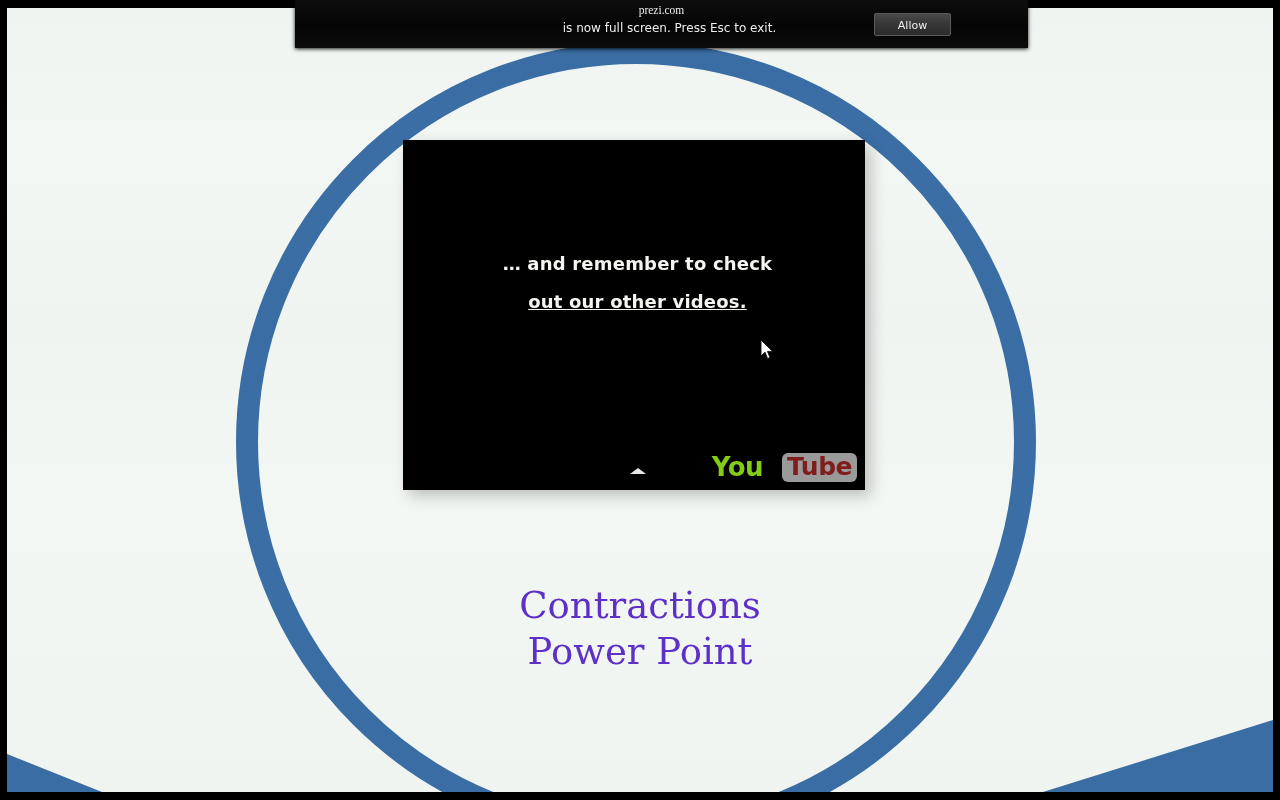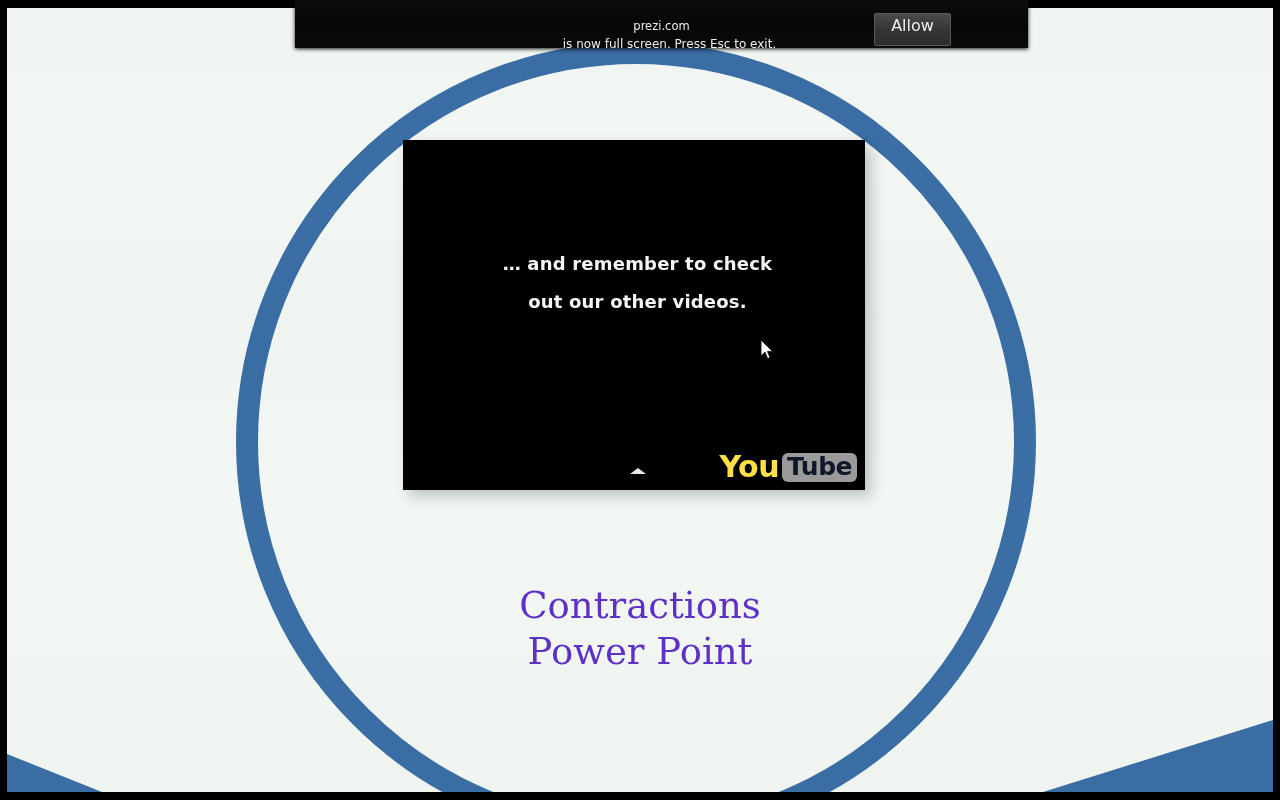--- a/index.html
+++ b/index.html
@@ -101,50 +101,50 @@
     width: 100%;
     text-align: center;
     color: #f4f4f0;
     font-family: "DejaVu Sans", sans-serif;
     font-weight: 700;
     font-size: 18px;
     letter-spacing: 0.2px;
     white-space: nowrap;
   }
   #vid-l1 { top: 105px; }
-  #vid-l2 { top: 143px; }
+  #vid-l2 { top: 143px; text-decoration: underline; }
   #vid-l3 { top: 220px; }
 
   
   #yt-logo {
     position: absolute;
     right: 8px;
     bottom: 9px;
     display: flex;
     align-items: center;
     height: 28px;
   }
   #yt-you {
-    color: #fde047;
+    color: #84cc16;
     font-family: "DejaVu Sans", sans-serif;
     font-weight: 700;
-    font-size: 30px;
+    font-size: 26px;
     line-height: 26px;
     letter-spacing: -0.5px;
   }
   #yt-tube {
     background: #9a9a9a;
-    color: #0f172a;
+    color: #7f1d1d;
     font-family: "DejaVu Sans", sans-serif;
     font-weight: 700;
     font-size: 25px;
     line-height: 25px;
     padding: 1px 5px 3px 5px;
     border-radius: 6px;
-    margin-left: 3px;
+    margin-left: 19px;
     letter-spacing: -0.5px;
   }
 
   
   #vid-caret {
     position: absolute;
     left: 50%;
     margin-left: -8px;
     bottom: 16px;
     width: 0;
@@ -186,43 +186,44 @@
     left: 0; top: 0;
     width: 733px;
     text-align: center;
     color: #eeeeee;
     font-family: "DejaVu Sans", sans-serif;
   }
   #fs-domain {
     display: block;
     font-size: 11.5px;
     line-height: 13px;
-    padding-top: 20px;
+    padding-top: 4px;
     font-weight: 400;
+    font-family: Liberation Serif, serif;
   }
   #fs-message {
     display: block;
     font-size: 12px;
     line-height: 14px;
     padding-top: 4px;
     font-weight: 400;
     margin-left: 16px;
   }
   #allow-button {
     position: absolute;
     right: 77px;
     top: 13px;
     width: 77px;
-    height: 33px;
+    height: 23px;
     border: 1px solid #5a5a5a;
     border-radius: 2px;
     background: linear-gradient(180deg,#4a4a4a 0%, #363636 48%, #2b2b2b 100%);
     color: #ededed;
     font-family: "DejaVu Sans", sans-serif;
-    font-size: 16px;
+    font-size: 11px;
     line-height: 23px;
     text-align: center;
     cursor: default;
     box-sizing: border-box;
   }
 
   
   #cursor {
     position: absolute;
     left: 760px;

